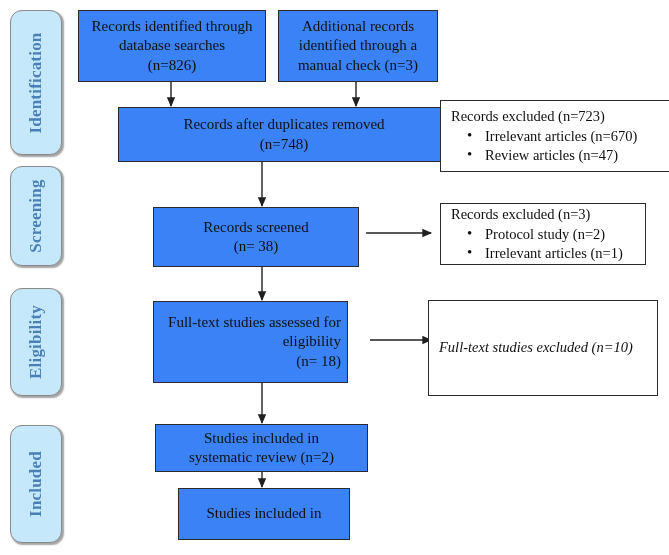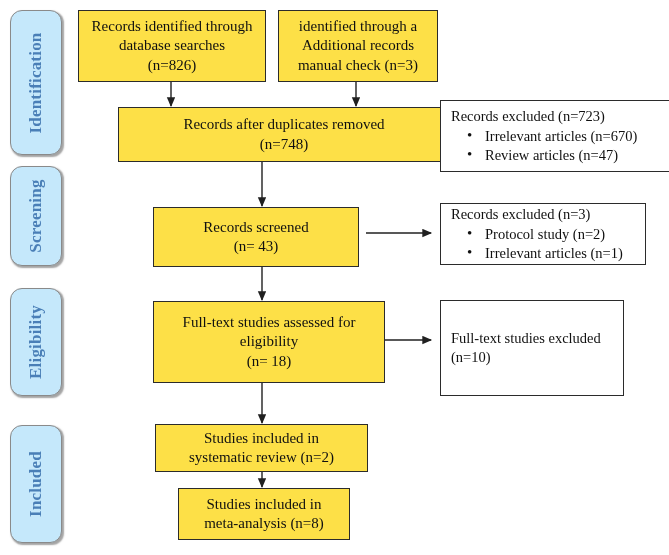--- a/index.html
+++ b/index.html
@@ -46,21 +46,21 @@
     font-weight: bold;
     font-size: 17px;
     letter-spacing: 0.2px;
     font-family: "Liberation Serif", "DejaVu Serif", serif;
   }
 
   
   .flow-box {
     position: absolute;
     box-sizing: border-box;
-    background: #fde047;
+    background: #3b82f6;
     border: 1.3px solid #2b2b2b;
     display: flex;
     align-items: center;
     justify-content: center;
     text-align: center;
     font-size: 15px;
     line-height: 1.28;
     color: #101010;
     padding: 2px 6px;
   }
@@ -163,75 +163,74 @@
   <div class="flow-box" style="left:78px; top:10px; width:188px; height:72px;">
     <span class="box-text">
       <span class="line">Records identified through</span>
       <span class="line">database searches</span>
       <span class="line">(n=826)</span>
     </span>
   </div>
 
   <div class="flow-box" style="left:278px; top:10px; width:160px; height:72px;">
     <span class="box-text">
+      <span class="line">Additional records</span>
       <span class="line">identified through a</span>
-      <span class="line">Additional records</span>
       <span class="line">manual check (n=3)</span>
     </span>
   </div>
 
   <div class="flow-box" style="left:118px; top:107px; width:332px; height:55px;">
     <span class="box-text">
       <span class="line">Records after duplicates removed</span>
       <span class="line">(n=748)</span>
     </span>
   </div>
 
   <div class="flow-box" style="left:153px; top:207px; width:206px; height:60px;">
     <span class="box-text">
       <span class="line">Records screened</span>
-      <span class="line">(n= 43)</span>
-    </span>
-  </div>
-
-  <div class="flow-box" style="left:153px; top:301px; width:232px; height:82px;">
+      <span class="line">(n= 38)</span>
+    </span>
+  </div>
+
+  <div class="flow-box" style="left:153px; top:301px; width:195px; height:82px;text-align:right;">
     <span class="box-text">
       <span class="line">Full-text studies assessed for</span>
       <span class="line">eligibility</span>
       <span class="line">(n= 18)</span>
     </span>
   </div>
 
   <div class="flow-box" style="left:155px; top:424px; width:213px; height:48px;">
     <span class="box-text">
       <span class="line">Studies included in</span>
       <span class="line">systematic review (n=2)</span>
     </span>
   </div>
 
   <div class="flow-box" style="left:178px; top:488px; width:172px; height:52px;">
     <span class="box-text">
       <span class="line">Studies included in</span>
-      <span class="line">meta-analysis (n=8)</span>
     </span>
   </div>
 
   <div class="excl-box" style="left:432px; top:100px; width:230px; height:72px;">
     <span class="excl-title">Records excluded (n=723)</span>
     <ul class="excl-list">
       <li>Irrelevant articles (n=670)</li>
       <li>Review articles (n=47)</li>
     </ul>
   </div>
 
   <div class="excl-box" style="left:432px; top:203px; width:206px; height:62px;">
     <span class="excl-title">Records excluded (n=3)</span>
     <ul class="excl-list">
       <li>Protocol study (n=2)</li>
       <li>Irrelevant articles (n=1)</li>
     </ul>
   </div>
 
-  <div class="excl-box" style="left:432px; top:300px; width:184px; height:96px;">
+  <div class="excl-box" style="left:420px; top:300px; width:230px; height:96px;font-style:italic;">
     <span class="excl-title">Full-text studies excluded (n=10)</span>
   </div>
 
 </div>
 
 </body></html>

